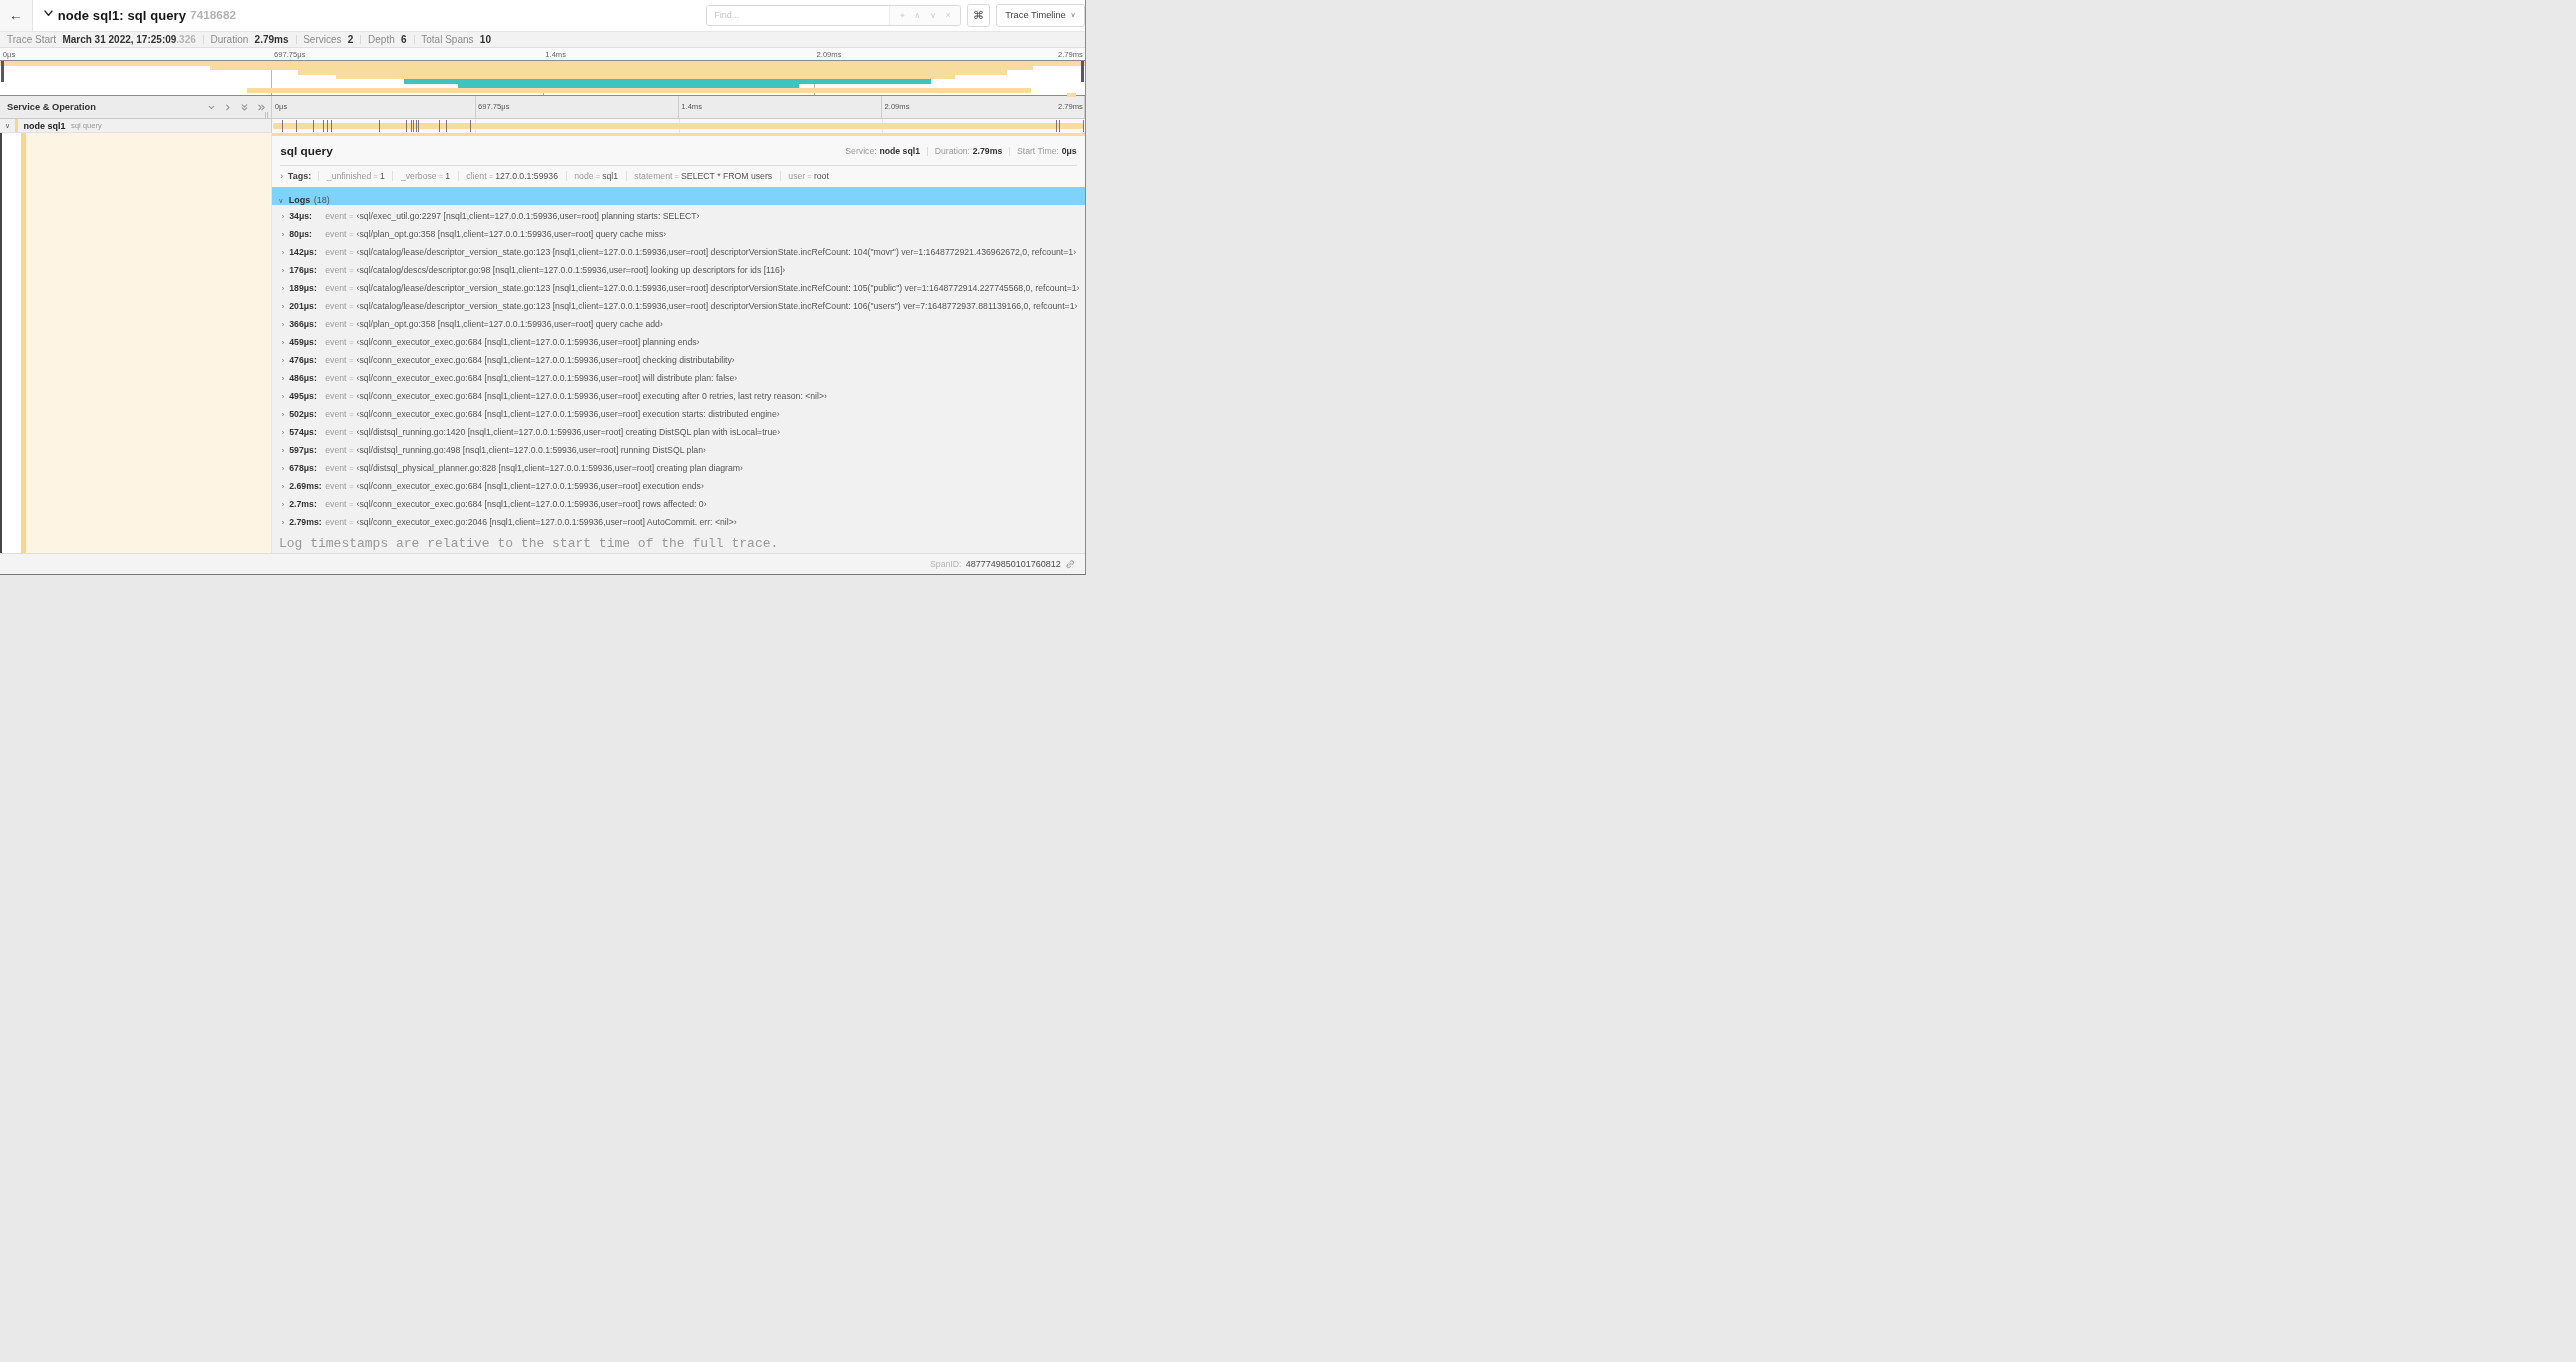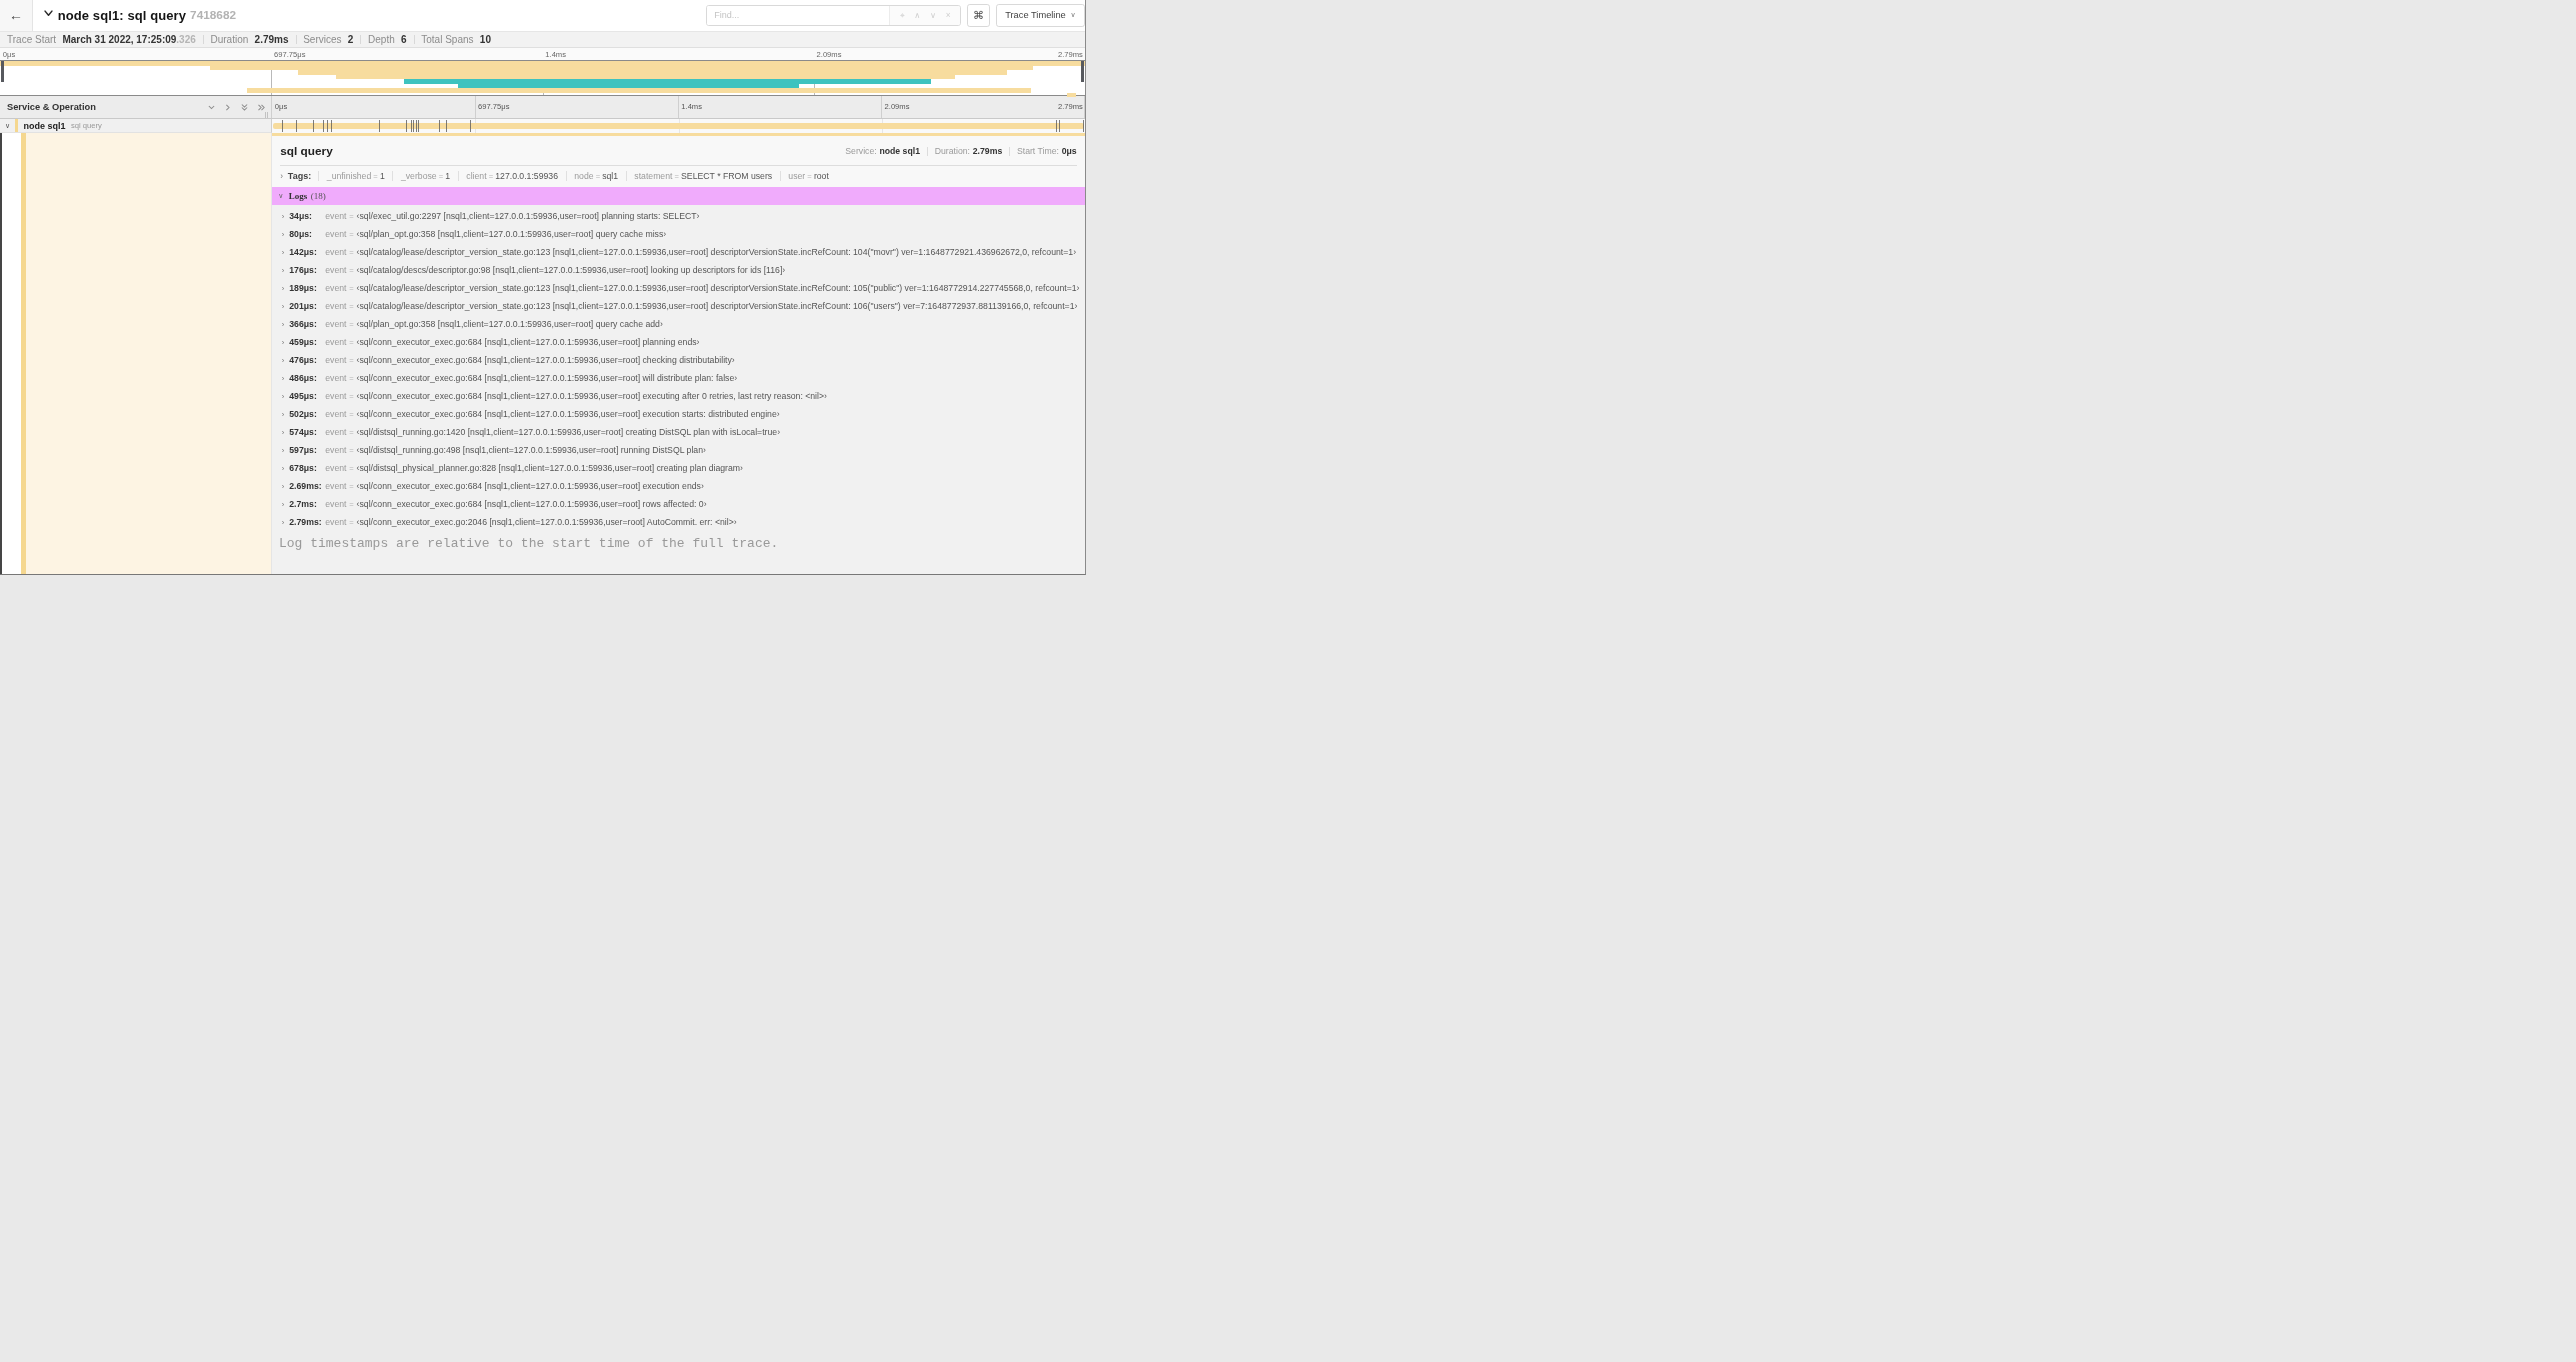--- a/index.html
+++ b/index.html
@@ -93,22 +93,22 @@
   .d-tags { display:flex; align-items:center; padding:6.2px 8.3px 5.5px 8.3px; font-size:8.7px; flex-wrap:nowrap;
             cursor:pointer; }
   .tg-chev { color:#777; font-size:8.3px; margin-right:4.8px; }
   .tags-label { font-weight:bold; color:#444; margin-right:7px; font-size:9px; }
   .tag-item { display:flex; align-items:center; padding:0 7.6px; border-left:0.7px solid #e0e0e0; white-space:nowrap; }
   .tag-item:first-of-type { border-left:none; padding-left:0; }
   .tag-key { color:#9a9a9a; }
   .tag-eq { color:#b5b5b5; margin:0 2.1px; font-size:7.6px; }
   .tag-val { color:#555; }
   .d-logs { flex:1; display:flex; flex-direction:column; overflow:hidden; }
-  .logs-head { height:18px; background:#f0abfc; display:flex; align-items:center; padding-left:6.2px;
-               font-size:9px; cursor:pointer; flex:0 0 auto;font-family:Liberation Serif, serif; }
+  .logs-head { height:18px; background:#7dd3fc; display:flex; align-items:flex-end; padding-left:6.2px;
+               font-size:9px; cursor:pointer; flex:0 0 auto; }
   .lh-chev { color:#666; font-size:7px; margin-right:5.5px; }
   .lh-title { font-weight:bold; color:#333; margin-right:3.5px; }
   .lh-count { color:#555; }
   .logs-body { flex:1; background:#f1f1f1; padding-top:2.1px; overflow:hidden; }
   .log-row { height:18px; display:flex; align-items:center; padding-left:9.7px; font-size:8.7px; cursor:pointer; }
   .lr-chev { color:#777; font-size:7.6px; width:7.6px; }
   .lr-time { font-weight:bold; color:#333; width:36px; flex:0 0 auto; }
   .lr-field { color:#9a9a9a; }
   .lr-eq { color:#b5b5b5; margin:0 2.8px; font-size:7.6px; }
   .lr-value { color:#555; white-space:nowrap; }
@@ -458,14 +458,27 @@
               <span class="lr-field">event</span>
               <span class="lr-eq">=</span>
               <span class="lr-value">‹sql/conn_executor_exec.go:2046 [nsql1,client=127.0.0.1:59936,user=root] AutoCommit. err: &lt;nil&gt;›</span>
             </div>
             <div class="logs-note">Log timestamps are relative to the start time of the full trace.</div>
           </div>
       </div>
     </div>
   </div>
 
+  <footer class="foot">
+    <span class="foot-label">SpanID:</span>
+    <span class="foot-value">4877749850101760812</span>
+    <span>
+      <svg width="10.4" height="10.4" viewBox="0 0 16 16">
+          <g fill="none" stroke="#808080" stroke-width="1.4" stroke-linecap="round">
+            <path d="M6.3 9.7 L9.7 6.3"></path>
+            <path d="M5.2 7.4 L3.6 9 a2.55 2.55 0 0 0 3.6 3.6 L8.8 11"></path>
+            <path d="M10.8 8.6 L12.4 7 a2.55 2.55 0 0 0 -3.6 -3.6 L7.2 5"></path>
+          </g>
+        </svg>
+    </span>
+  </footer>
 </div>
 
 
 </body></html>

